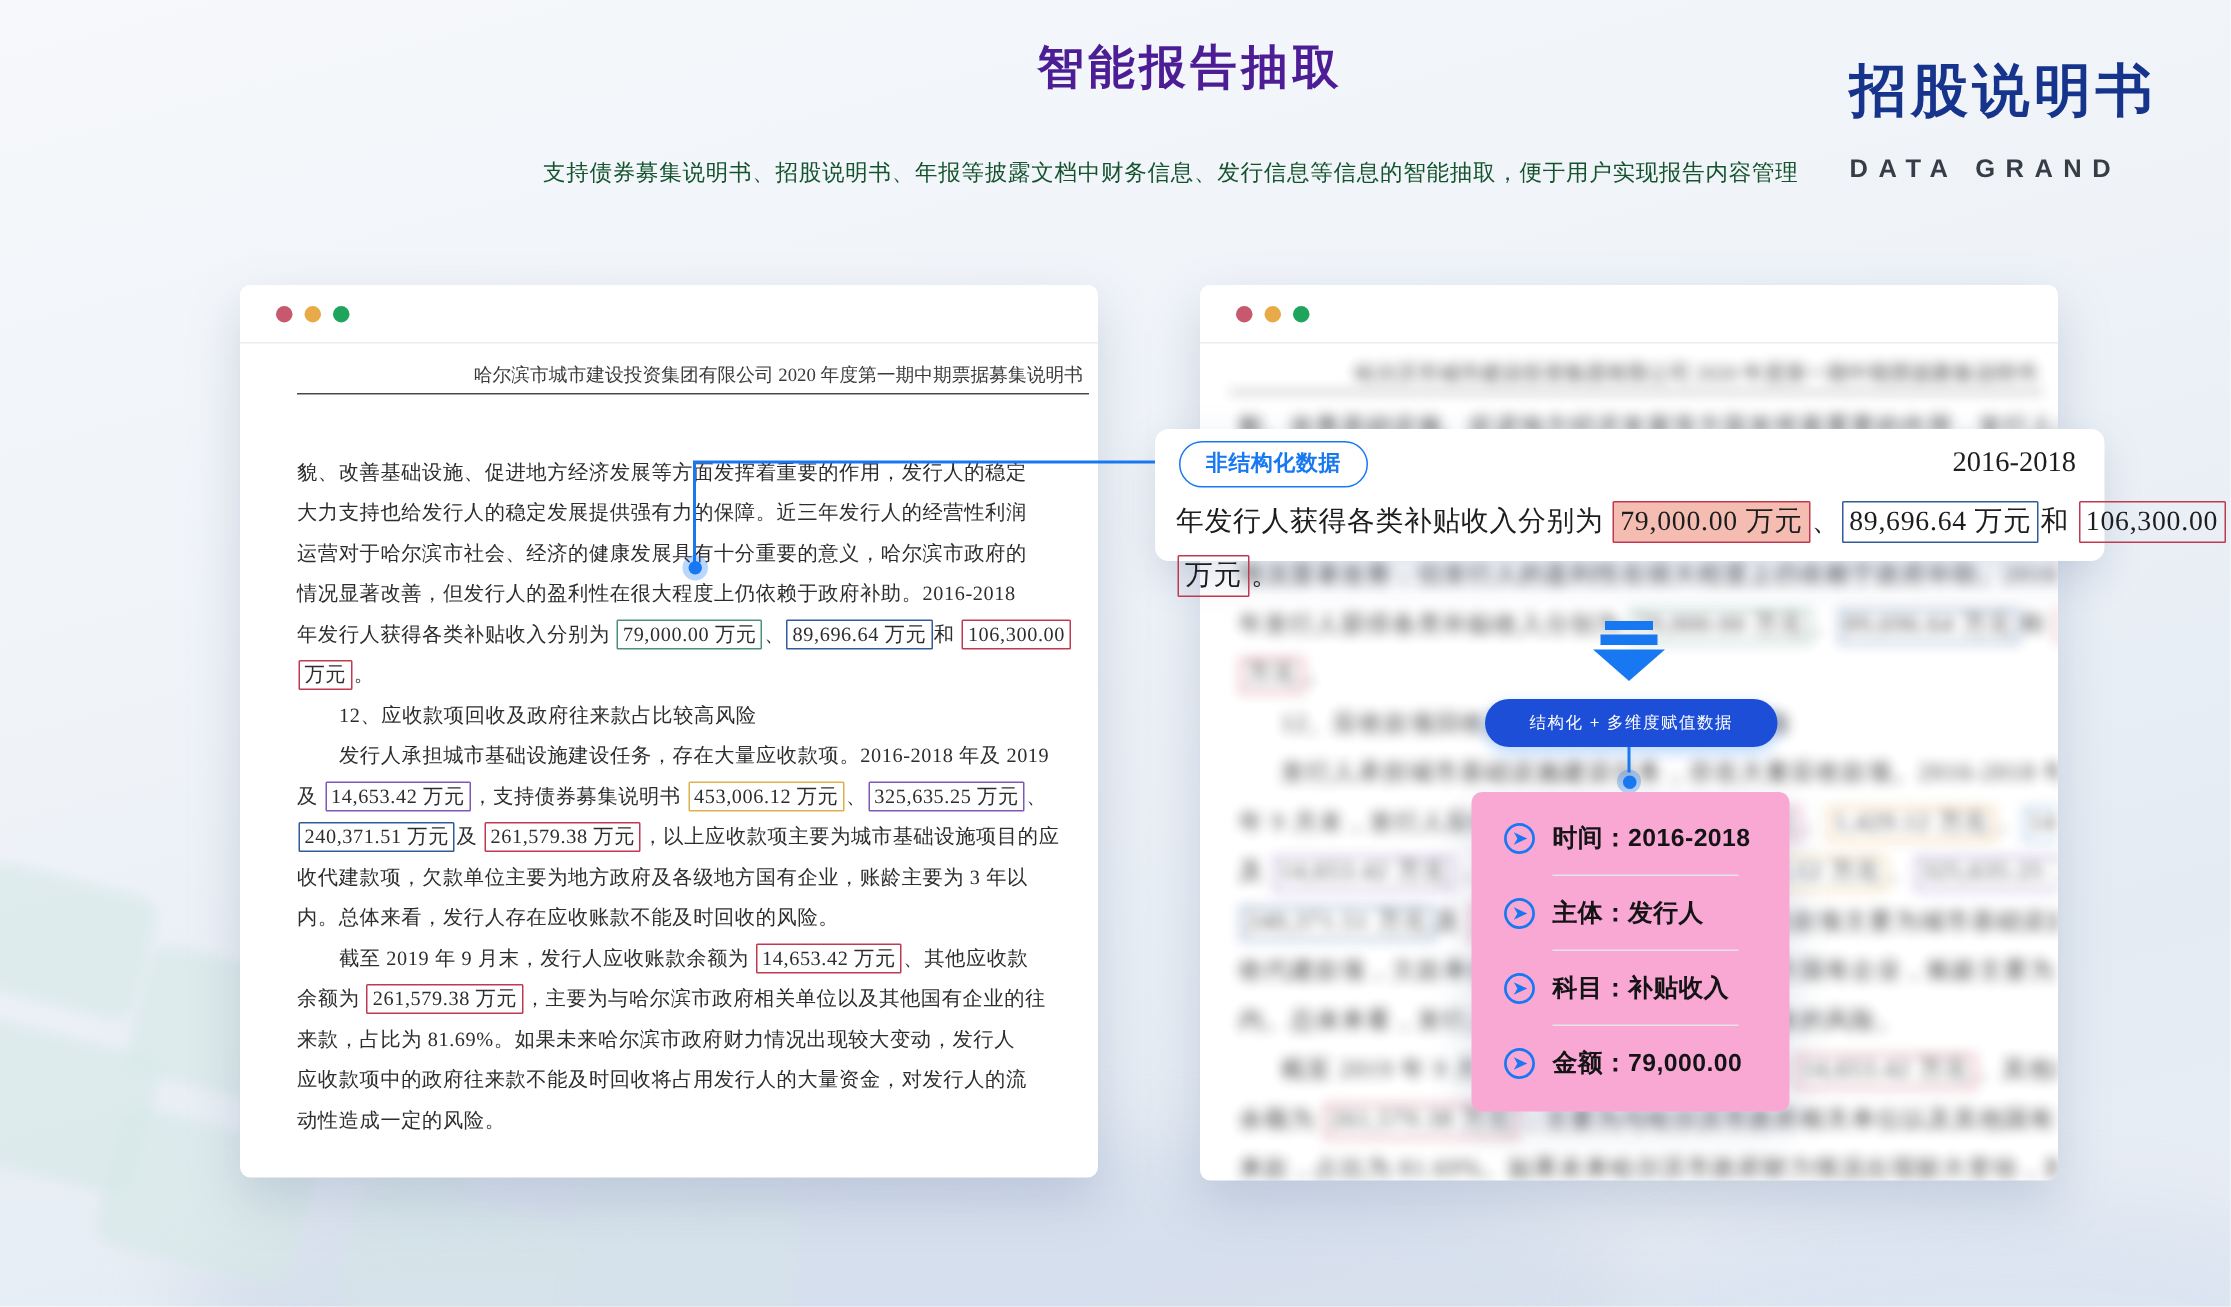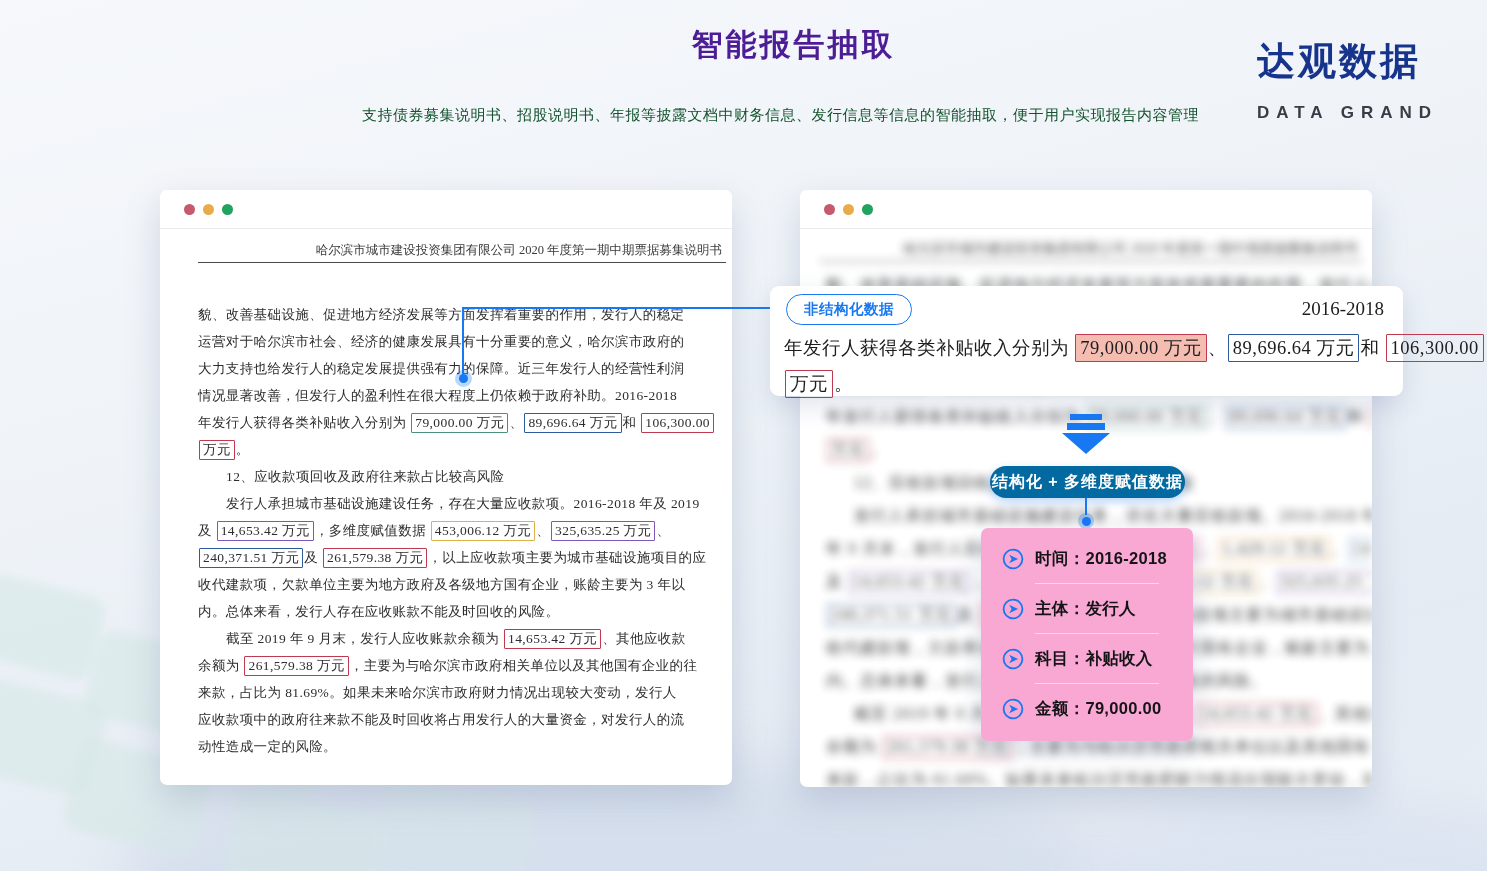--- a/index.html
+++ b/index.html
@@ -54,38 +54,38 @@
   .doc-blur .doc-rule{margin-left:20px;margin-right:10px;}
   .doc-blur .doc-body{margin-top:6px;padding:0 12px 0 26px;}
   .doc-blur .doc-line{font-size:16px;line-height:33px;letter-spacing:1px;}
   
   .conn-v{position:absolute;left:462px;top:308px;width:2px;height:70px;background:#1778f2;z-index:4;}
   .conn-h{position:absolute;left:462px;top:307px;width:327px;height:2px;background:#1778f2;z-index:4;}
   .bdot{position:absolute;border-radius:50%;z-index:5;}
   .bdot-halo{background:rgba(23,120,242,.3);}
   .bdot-core{background:#1778f2;}
   
-  .callout{position:absolute;left:770px;top:286px;width:633px;height:110px;background:#fff;border-radius:9px;
+  .callout{position:absolute;left:770px;top:286px;width:633px;height:88px;background:#fff;border-radius:9px;
     box-shadow:0 10px 26px rgba(100,120,160,.2);z-index:6;}
   .tag-pill{position:absolute;left:16px;top:8px;height:29px;line-height:29px;padding:0 17px;border:1.5px solid #1778f2;
     border-radius:17px;color:#1778f2;font-size:14.5px;font-weight:700;background:#fff;letter-spacing:.5px;}
   .callout-period{position:absolute;right:19px;top:12px;font-family:"Liberation Serif","DejaVu Serif",serif;
     font-size:19px;color:#1d1d1f;}
   .callout-text{position:absolute;left:14px;top:44px;font-family:"Liberation Serif","DejaVu Serif",serif;
     font-size:18.5px;color:#1d1d1f;}
   .callout-text .doc-line{font-size:18.5px;line-height:36px;letter-spacing:.5px;}
   .callout-text .vbox{padding:1px 4px;}
   
   .flow-arrow{position:absolute;left:1062px;top:414px;width:48px;height:42px;z-index:6;}
   .fa-bar1{position:absolute;left:8px;top:0;width:32px;height:6px;background:#1778f2;}
   .fa-bar2{position:absolute;left:5px;top:9px;width:38px;height:7px;background:#1778f2;}
   .fa-tri{position:absolute;left:0;top:19px;width:0;height:0;border-left:24px solid transparent;
     border-right:24px solid transparent;border-top:21px solid #1778f2;}
-  .flow-btn{position:absolute;left:990px;top:466px;width:195px;height:32px;border-radius:17px;background:#0369a1;
-    color:#fff;font-size:16px;font-weight:700;text-align:center;line-height:32px;letter-spacing:1px;z-index:6;
+  .flow-btn{position:absolute;left:990px;top:466px;width:195px;height:32px;border-radius:17px;background:#1d4ed8;
+    color:#fff;font-size:11px;font-weight:400;text-align:center;line-height:32px;letter-spacing:1px;z-index:6;
     box-shadow:0 4px 10px rgba(23,120,242,.3);}
   .flow-stem{position:absolute;left:1085px;top:498px;width:2px;height:17px;background:#1778f2;z-index:6;}
   
   .struct-card{position:absolute;left:981px;top:528px;width:212px;height:213px;background:#f9a8d4;border-radius:7px;
     box-shadow:0 10px 26px rgba(100,120,160,.22);z-index:7;padding-top:6px;box-sizing:border-box;}
   .s-row{height:49px;display:flex;align-items:center;padding-left:21px;}
   .s-row .txt{margin-left:11px;font-size:16.5px;font-weight:700;color:#141416;letter-spacing:.3px;}
   .s-div{height:1px;background:#e4e4e8;margin:0 34px 0 54px;}
 </style>
 </head>
@@ -97,43 +97,43 @@
 <div class="bg-shape key" style="left:90px;top:640px;width:120px;height:88px;transform:rotate(14deg);"></div>
 <div class="bg-shape key" style="left:-30px;top:690px;width:130px;height:95px;transform:rotate(14deg);"></div>
 <div class="bg-shape key" style="left:70px;top:750px;width:135px;height:95px;transform:rotate(14deg);"></div>
 <div class="bg-shape key" style="left:200px;top:700px;width:125px;height:90px;transform:rotate(14deg);opacity:.7;"></div>
 <div class="bg-shape key" style="left:230px;top:800px;width:150px;height:90px;transform:rotate(12deg);opacity:.8;"></div>
 <div class="bg-shape key" style="left:380px;top:790px;width:150px;height:95px;transform:rotate(10deg);opacity:.55;"></div>
 
 <div class="page-title">智能报告抽取</div>
 <div class="page-subtitle">支持债券募集说明书、招股说明书、年报等披露文档中财务信息、发行信息等信息的智能抽取，便于用户实现报告内容管理</div>
 <div class="logo">
-  <div class="logo-name">达观数据</div>
+  <div class="logo-name">招股说明书</div>
   <div class="logo-sub">DATA GRAND</div>
 </div>
 
 <div class="window win-left">
   <div class="win-bar">
     <span class="dot dot-red"></span>
     <span class="dot dot-yellow"></span>
     <span class="dot dot-green"></span>
   </div>
   <div class="doc">
     <div class="doc-header">哈尔滨市城市建设投资集团有限公司 2020 年度第一期中期票据募集说明书</div>
     <div class="doc-rule"></div>
     <div class="doc-body" id="doc-left">
         <div class="doc-line"><span>貌、改善基础设施、促进地方经济发展等方面发挥着重要的作用，发行人的稳定</span></div>
+        <div class="doc-line"><span>大力支持也给发行人的稳定发展提供强有力的保障。近三年发行人的经营性利润</span></div>
         <div class="doc-line"><span>运营对于哈尔滨市社会、经济的健康发展具有十分重要的意义，哈尔滨市政府的</span></div>
-        <div class="doc-line"><span>大力支持也给发行人的稳定发展提供强有力的保障。近三年发行人的经营性利润</span></div>
         <div class="doc-line"><span>情况显著改善，但发行人的盈利性在很大程度上仍依赖于政府补助。2016-2018</span></div>
         <div class="doc-line"><span>年发行人获得各类补贴收入分别为 </span><span class="vbox box-teal">79,000.00 万元</span><span>、</span><span class="vbox box-navy">89,696.64 万元</span><span>和 </span><span class="vbox box-red">106,300.00</span></div>
         <div class="doc-line"><span class="vbox box-red">万元</span><span>。</span></div>
         <div class="doc-line indent"><span>12、应收款项回收及政府往来款占比较高风险</span></div>
         <div class="doc-line indent"><span>发行人承担城市基础设施建设任务，存在大量应收款项。2016-2018 年及 2019</span></div>
-        <div class="doc-line"><span>及 </span><span class="vbox box-purple">14,653.42 万元</span><span>，多维度赋值数据 </span><span class="vbox box-amber">453,006.12 万元</span><span>、</span><span class="vbox box-purple">325,635.25 万元</span><span>、</span></div>
+        <div class="doc-line"><span>及 </span><span class="vbox box-purple">14,653.42 万元</span><span>，支持债券募集说明书 </span><span class="vbox box-amber">453,006.12 万元</span><span>、</span><span class="vbox box-purple">325,635.25 万元</span><span>、</span></div>
         <div class="doc-line"><span class="vbox box-navy">240,371.51 万元</span><span>及 </span><span class="vbox box-red">261,579.38 万元</span><span>，以上应收款项主要为城市基础设施项目的应</span></div>
         <div class="doc-line"><span>收代建款项，欠款单位主要为地方政府及各级地方国有企业，账龄主要为 3 年以</span></div>
         <div class="doc-line"><span>内。总体来看，发行人存在应收账款不能及时回收的风险。</span></div>
         <div class="doc-line indent"><span>截至 2019 年 9 月末，发行人应收账款余额为 </span><span class="vbox box-red">14,653.42 万元</span><span>、其他应收款</span></div>
         <div class="doc-line"><span>余额为 </span><span class="vbox box-red">261,579.38 万元</span><span>，主要为与哈尔滨市政府相关单位以及其他国有企业的往</span></div>
         <div class="doc-line"><span>来款，占比为 81.69%。如果未来哈尔滨市政府财力情况出现较大变动，发行人</span></div>
         <div class="doc-line"><span>应收款项中的政府往来款不能及时回收将占用发行人的大量资金，对发行人的流</span></div>
         <div class="doc-line"><span>动性造成一定的风险。</span></div>
       </div>
   </div>

